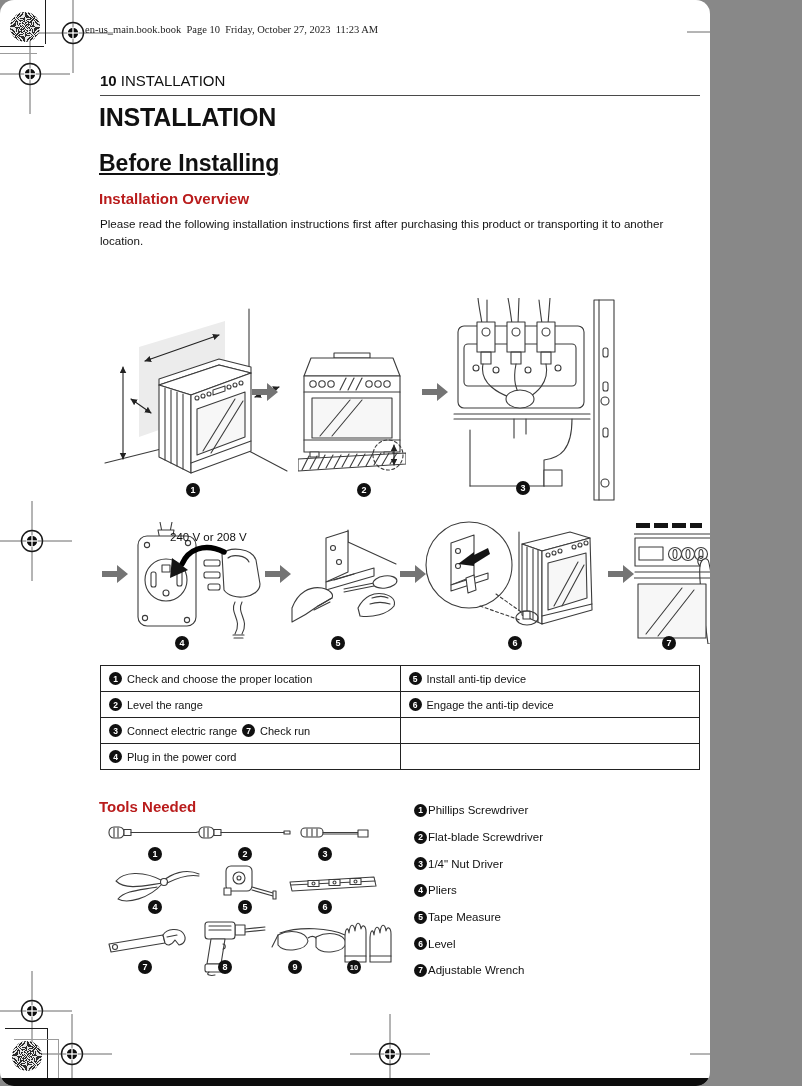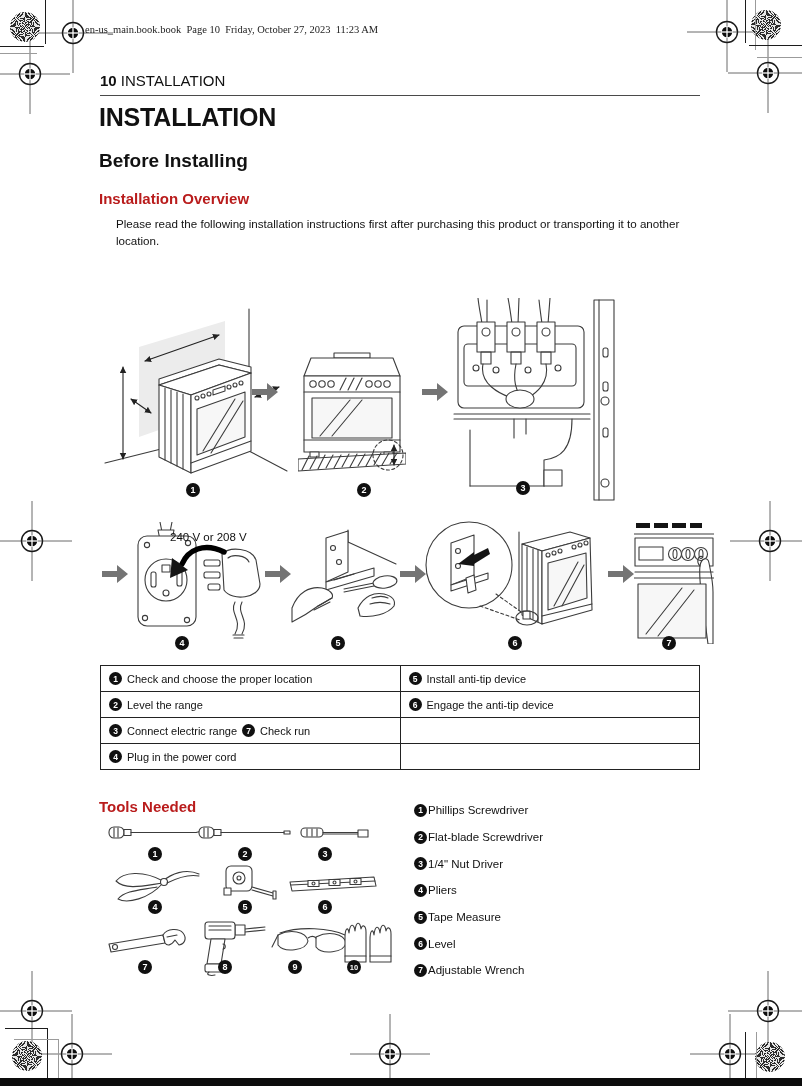--- a/index.html
+++ b/index.html
@@ -1,34 +1,34 @@
 <!DOCTYPE html>
 <html><head>
 <meta charset="utf-8">
 <style>
   html,body{margin:0;padding:0;background:#888;}
-  .page{position:relative;width:802px;height:1086px;background:#fff;overflow:hidden;
-        font-family:"Liberation Sans",sans-serif;color:#111;}
+  .page{position:relative;width:710px;height:1086px;background:#fff;overflow:hidden;
+        font-family:"Liberation Sans",sans-serif;color:#111;border-radius:14px;}
   
   .reg{position:absolute;width:80px;height:80px;}
   .halftone{position:absolute;width:30px;height:30px;border-radius:50%;
     background:repeating-conic-gradient(#2b2b2b 0deg 3deg,#e7e7e7 3deg 6deg);}
   .trim{position:absolute;background:#1c1c1c;}
   .trim.gray{background:#9b9b9b;}
   .bottombar{position:absolute;left:0;top:1078px;width:802px;height:8px;background:#0c0c0c;}
   
   .print-header{position:absolute;left:85px;top:24px;font-family:"Liberation Serif",serif;
     font-size:10.5px;color:#222;white-space:pre;}
   .running-header{position:absolute;left:100px;top:72px;font-size:15px;color:#111;}
   .running-header b{font-weight:bold;}
   .rule{position:absolute;left:100px;top:95px;width:600px;height:1px;background:#4a4a4a;}
   .doc-title{position:absolute;left:99px;top:103px;font-size:25px;font-weight:bold;letter-spacing:-.2px;}
-  .sec-head{position:absolute;left:99px;top:150px;font-size:19px;font-weight:bold;}
+  .sec-head{position:absolute;left:99px;top:150px;font-size:23px;font-weight:bold;text-decoration:underline;}
   .sub-head{position:absolute;left:99px;font-size:15px;font-weight:bold;color:#b91c1c;}
-  .para{position:absolute;left:100px;width:602px;font-size:11.6px;line-height:16.5px;color:#121212;margin-left:16px;}
+  .para{position:absolute;left:100px;width:602px;font-size:11.6px;line-height:16.5px;color:#121212;}
   
   .badge{position:absolute;width:14px;height:14px;border-radius:50%;background:#101010;color:#fff;
     font-size:9px;font-weight:bold;display:flex;align-items:center;justify-content:center;}
   .ibadge{display:inline-flex;width:13px;height:13px;border-radius:50%;background:#101010;color:#fff;
     font-size:8.5px;font-weight:bold;align-items:center;justify-content:center;flex:none;}
   
   .d{position:absolute;}
   .d *{stroke:#3c3c3c;stroke-width:1.1;fill:none;stroke-linecap:round;stroke-linejoin:round;}
   .d .fw{fill:#fff;}
   .d .fg{fill:#ececec;stroke:none;}

